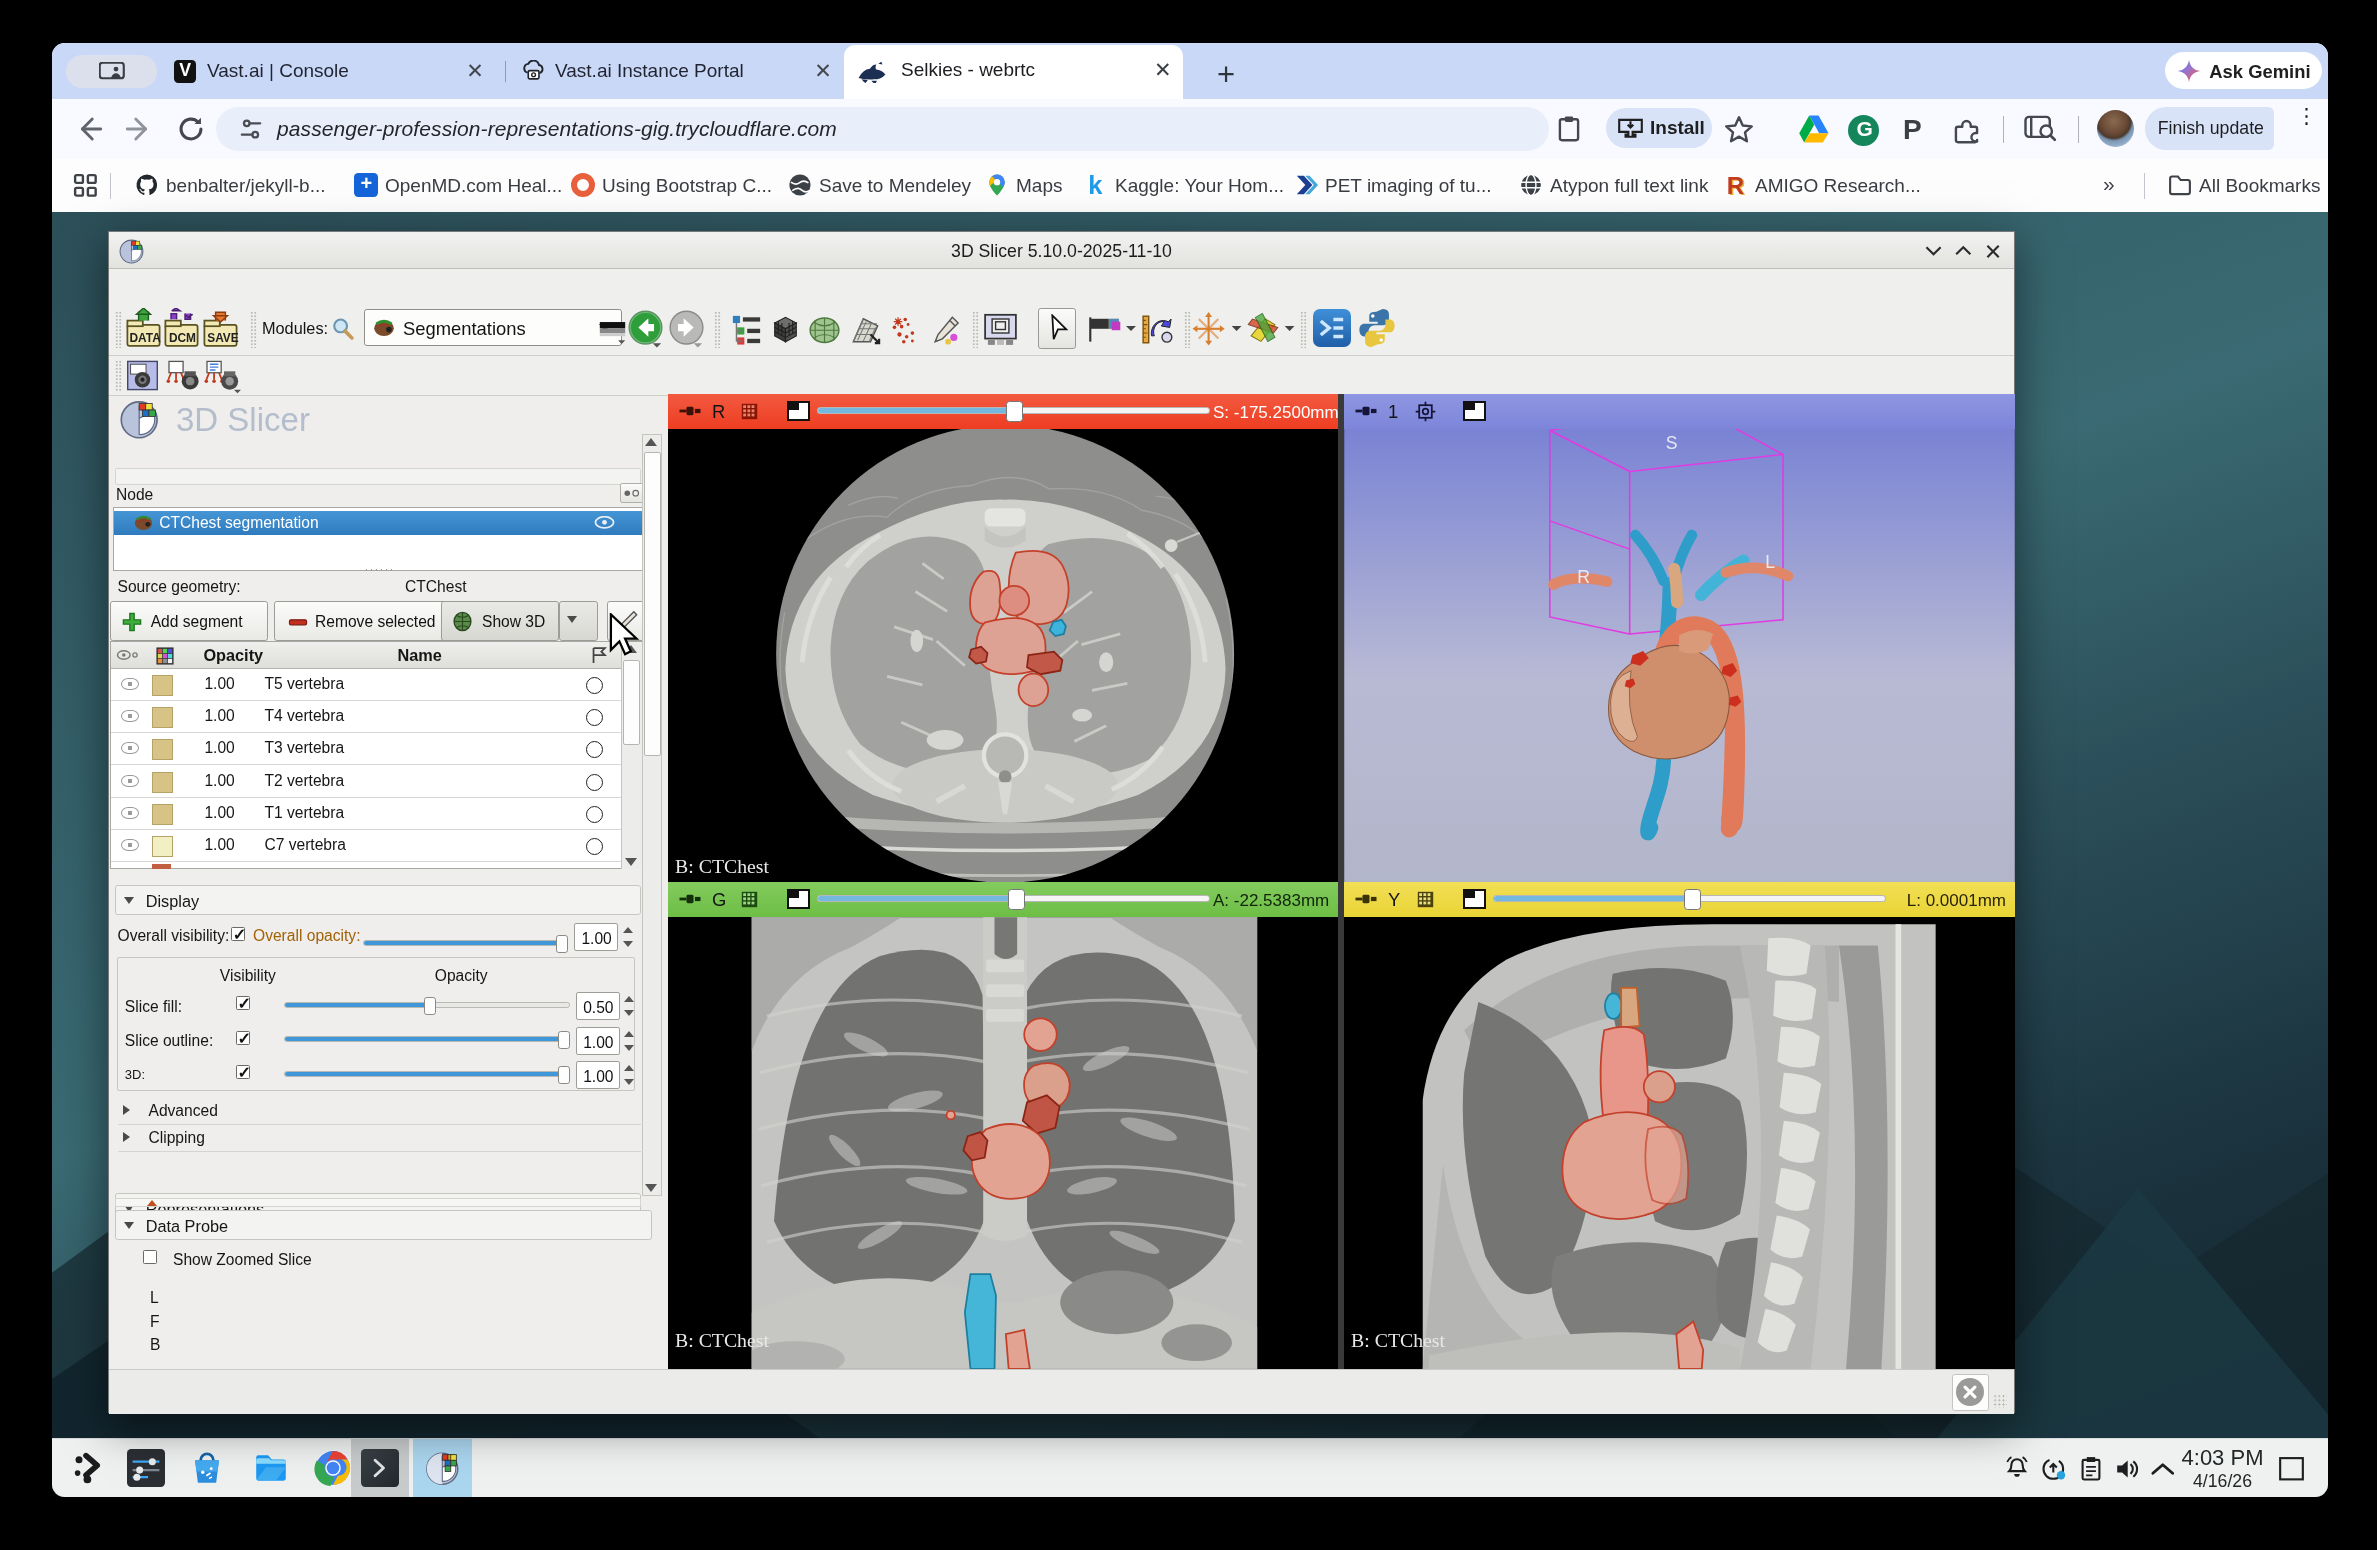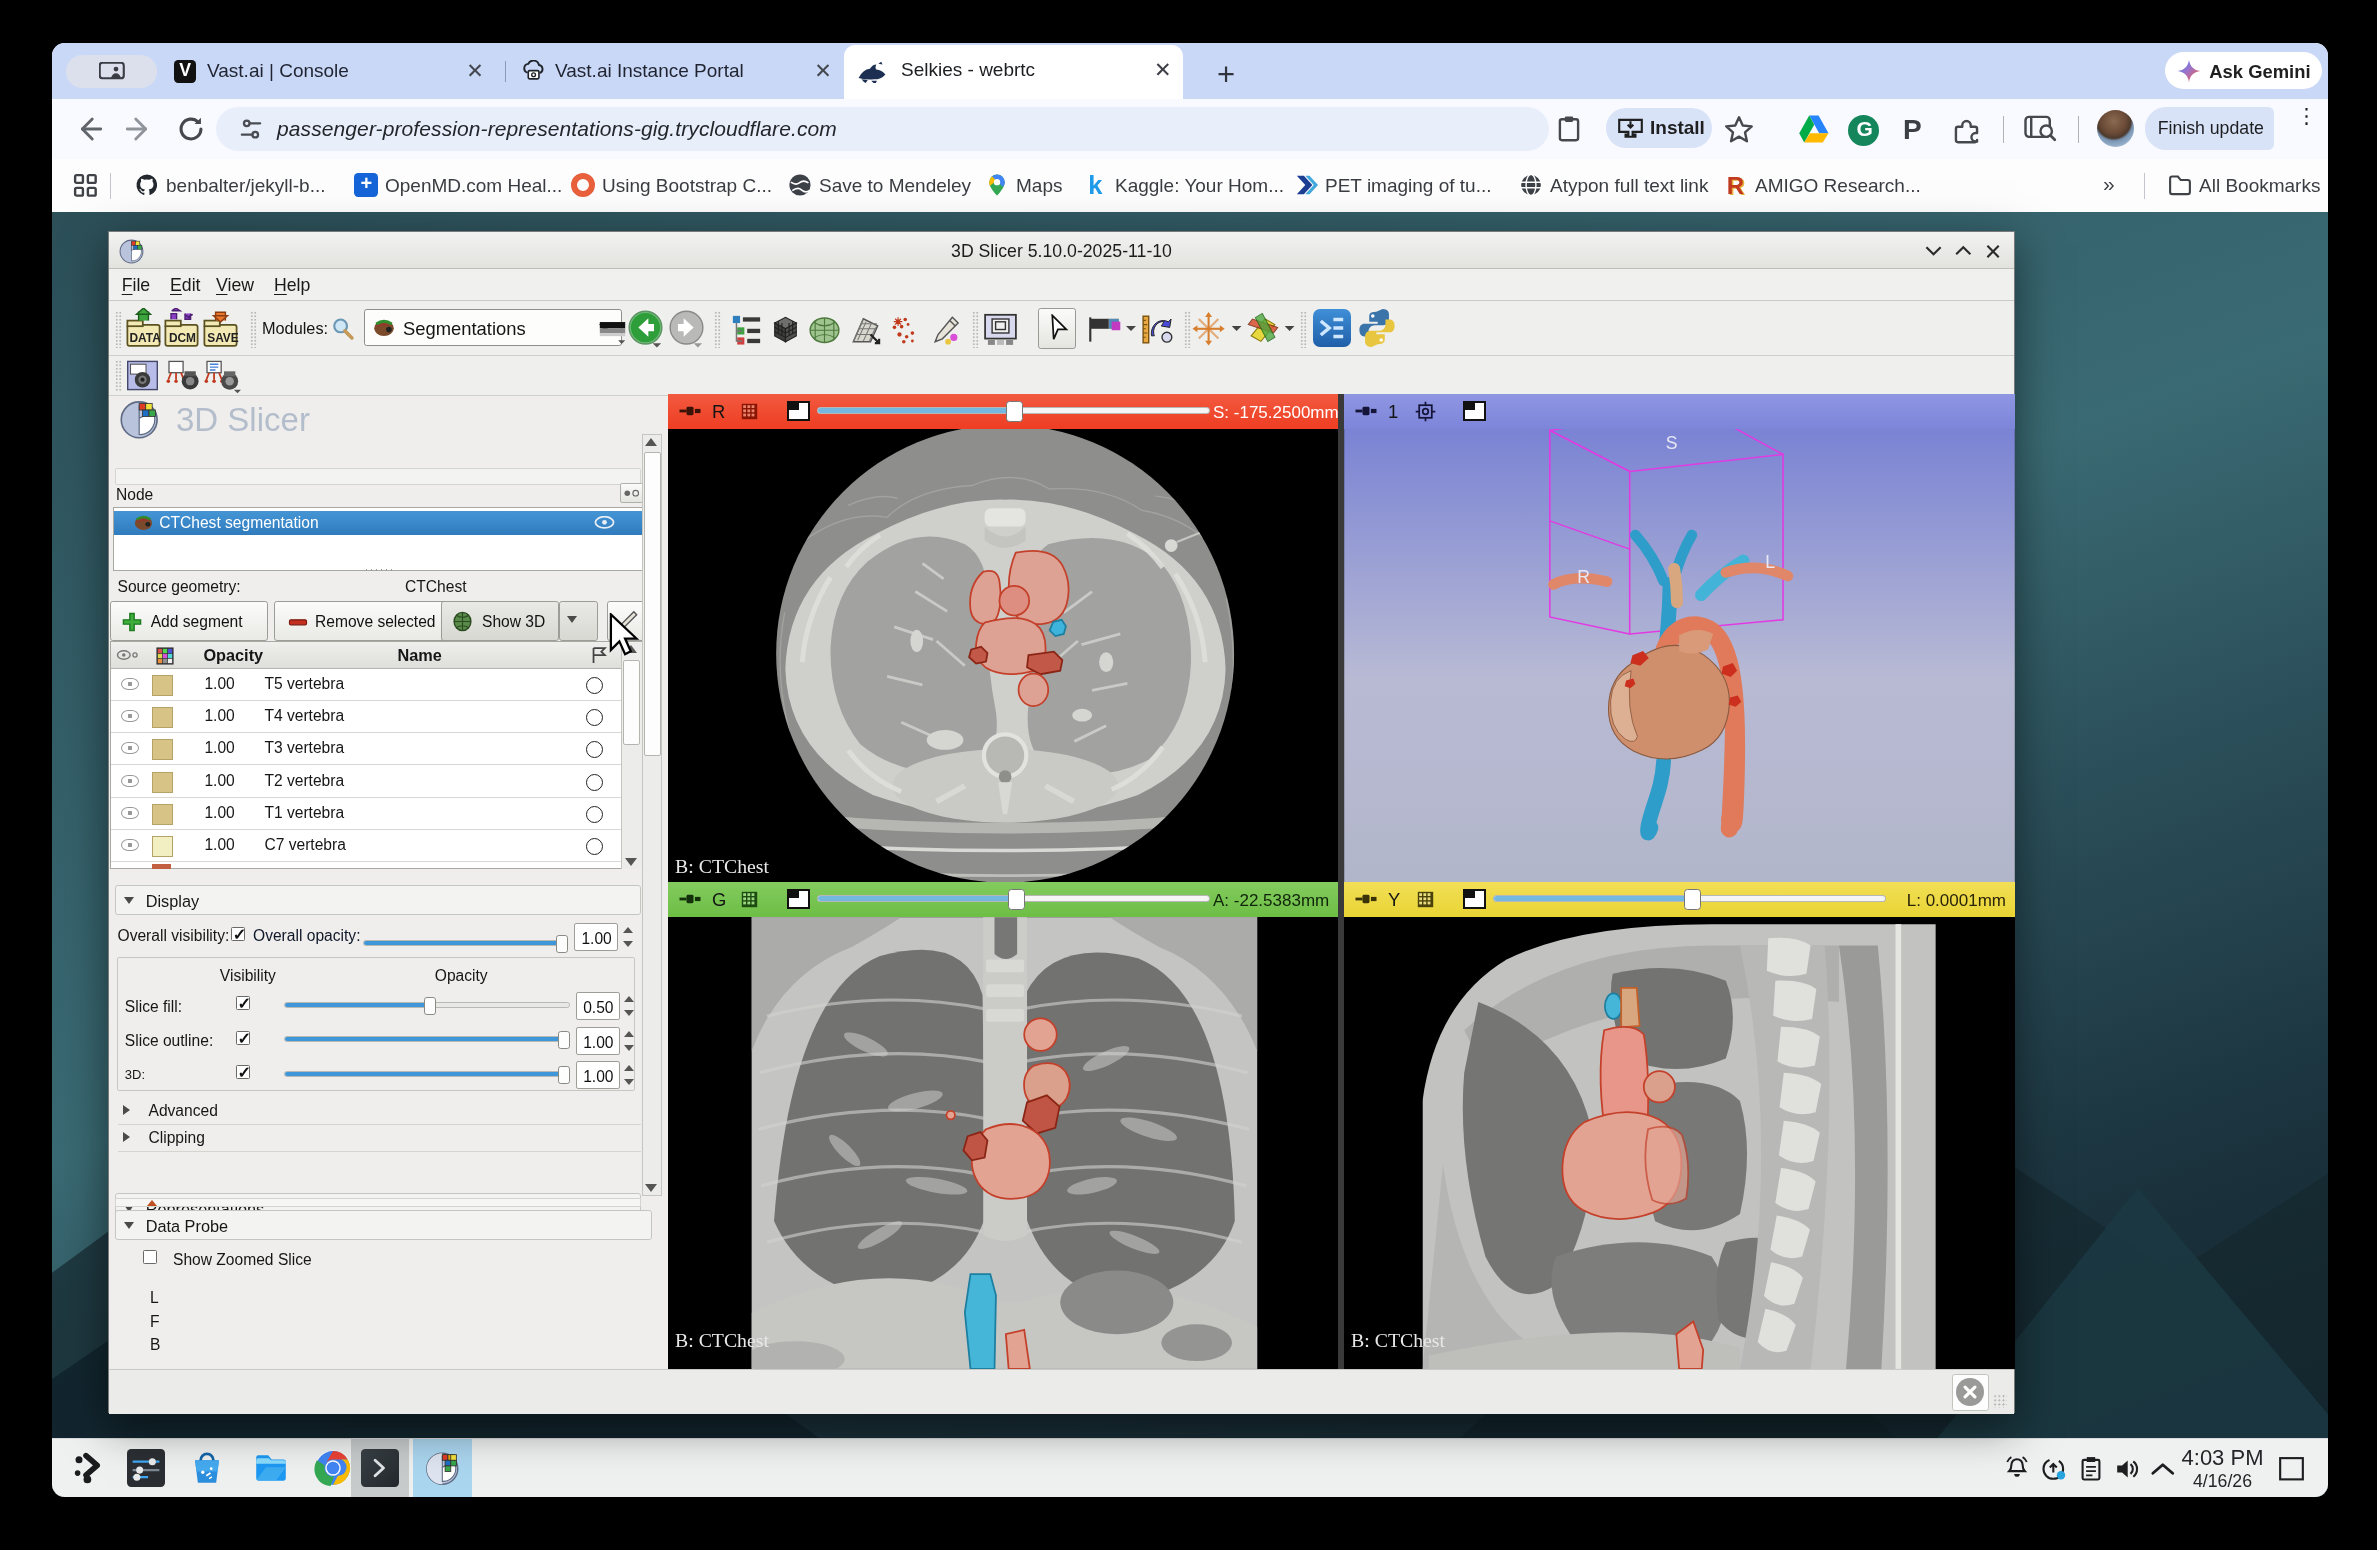--- a/index.html
+++ b/index.html
@@ -396,26 +396,20 @@
           <rect x="30" y="16" width="8" height="8" fill="#1d6fc6" stroke="#333"></rect>
           <rect x="38" y="16" width="8" height="8" fill="#37a74a" stroke="#333"></rect>
         </svg>
       <div class="txt">3D Slicer 5.10.0-2025-11-10</div>
       <svg style="position:absolute;right:11.3px;top:11.3px;" width="78" height="15.6" viewBox="0 0 110 22">
           <path d="M2 6 l10 10 10-10" fill="none" stroke="#2b2b2b" stroke-width="3"></path>
           <path d="M44 16 l10-10 10 10" fill="none" stroke="#2b2b2b" stroke-width="3"></path>
           <path d="M88 4 l16 16 M104 4 l-16 16" stroke="#2b2b2b" stroke-width="3"></path>
         </svg>
     </div>
-    <div id="sl-menu">
-      <span style="left:12.7px;"><u>F</u>ile</span>
-      <span style="left:61px;"><u>E</u>dit</span>
-      <span style="left:107px;"><u>V</u>iew</span>
-      <span style="left:165px;"><u>H</u>elp</span>
-    </div>
     <div id="sl-tb1">
       <div class="grip" style="left:5.7px;top:8.5px;height:37px;"></div>
       <svg style="position:absolute;left:14px;top:5.7px;" width="41" height="42" viewBox="0 0 58 60">
           <rect x="6" y="24" width="46" height="30" rx="3" fill="#f3e9b5" stroke="#5a5220" stroke-width="2.5"></rect>
           <rect x="6" y="18" width="22" height="8" fill="#f3e9b5" stroke="#5a5220" stroke-width="2.5"></rect>
           <path d="M22 18 v-12 h14 v12" fill="#3da53d" stroke="#1c5c1c" stroke-width="2"></path>
           <path d="M29 0 l10 9 h-20 z" fill="#3da53d" stroke="#1c5c1c" stroke-width="2"></path>
           <text x="9" y="48" font-size="17" font-weight="bold" fill="#222">DATA</text>
         </svg>
       <svg style="position:absolute;left:52px;top:5.7px;" width="41" height="42" viewBox="0 0 58 60">
@@ -732,21 +726,21 @@
           <div style="position:absolute;left:1.4px;top:17px;width:17px;height:85px;background:#fdfdfd;border:0.7px solid #b5b5b0;border-radius:2.1px;"></div>
           <div style="position:absolute;left:2.8px;bottom:2.8px;width:0;height:0;border-top:8.5px solid #555;border-left:6.4px solid transparent;border-right:6.4px solid transparent;"></div>
         </div>
       </div>
       <div class="sechdr" style="top:488px;">
           <div class="tri-d"></div>
           <div class="cap">Display</div>
         </div>
       <div style="position:absolute;left:8.5px;top:530px;font-size:15.6px;color:#161616;">Overall visibility:</div>
       <div class="cbx on" style="left:122px;top:530px;"></div>
-      <div style="position:absolute;left:144px;top:530px;font-size:15.6px;color:#0f172a;text-align:right;">Overall opacity:</div>
+      <div style="position:absolute;left:144px;top:530px;font-size:15.6px;color:#a16207;text-align:right;">Overall opacity:</div>
       <div class="slider" style="left:254px;top:543px;width:205px;">
           <div class="fill" style="width:100%;"></div>
           <div class="knob" style="right:-1.4px;"></div>
         </div>
       <div class="spinbox" style="left:465px;top:526px;width:44px;">
           <span class="v">1.00</span>
           <span class="up"></span>
           <span class="dn"></span>
         </div>
       <div style="position:absolute;left:7.8px;top:560px;width:518px;height:134px;border:0.7px solid #c6c6c1;border-radius:2.1px;">

